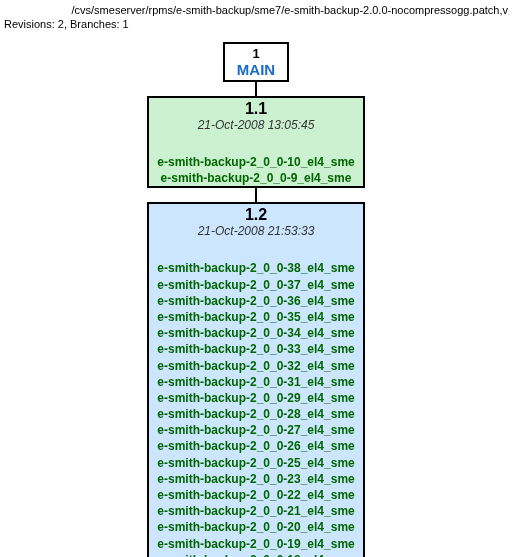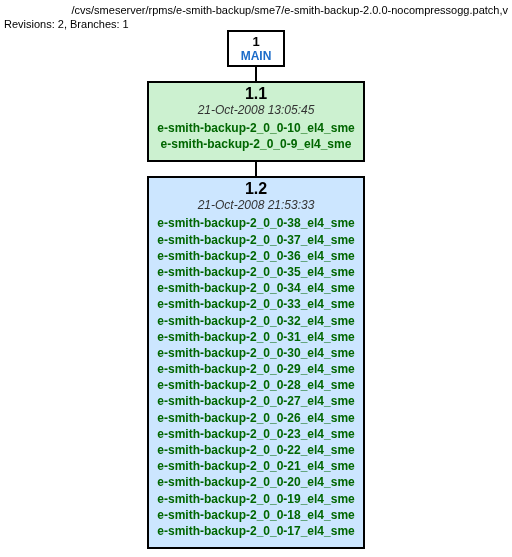--- a/index.html
+++ b/index.html
@@ -9,39 +9,40 @@
       font-size: 11px;
       background: #fff;
     }
     .path {
       color: #000;
       margin-bottom: 2px;
       text-align: right;
     }
     .revisions {
       color: #000;
+      margin-bottom: 12px;
     }
     .node-container {
       display: flex;
       flex-direction: column;
       align-items: center;
     }
     .main-box {
       border: 2px solid #000;
       background: #fff;
       padding: 2px 12px;
       text-align: center;
       display: inline-block;
     }
     .main-num {
       font-size: 13px;
       font-weight: bold;
     }
     .main-label {
-      font-size: 12px;
+      font-size: 15px;
       font-weight: bold;
       color: #1c6cc9;
     }
     .connector {
       width: 2px;
       height: 14px;
       background: #000;
     }
     .rev-box {
       border: 2px solid #000;
@@ -63,21 +64,22 @@
       font-size: 12px;
       color: #333;
       padding-bottom: 3px;
       font-style: italic;
     }
     .rev-items {
       font-size: 12px;
       font-weight: bold;
       color: #006600;
       line-height: 1.35;
-      padding: 0 8px 8px 8px;
+      padding: 0 8px 0 8px;
+      margin-top: 19px;
     }
     .rev-items div {
       white-space: nowrap;
     }
   </style>
 </head>
 <body>
 
 <div class="path">/cvs/smeserver/rpms/e-smith-backup/sme7/e-smith-backup-2.0.0-nocompressogg.patch,v</div>
 <div class="revisions">Revisions: 2, Branches: 1</div>
@@ -107,25 +109,25 @@
     <div class="rev-date">21-Oct-2008 21:53:33</div>
     <div class="rev-items" id="rev2-items">
         <div>e-smith-backup-2_0_0-38_el4_sme</div>
         <div>e-smith-backup-2_0_0-37_el4_sme</div>
         <div>e-smith-backup-2_0_0-36_el4_sme</div>
         <div>e-smith-backup-2_0_0-35_el4_sme</div>
         <div>e-smith-backup-2_0_0-34_el4_sme</div>
         <div>e-smith-backup-2_0_0-33_el4_sme</div>
         <div>e-smith-backup-2_0_0-32_el4_sme</div>
         <div>e-smith-backup-2_0_0-31_el4_sme</div>
-        <div>e-smith-backup-2_0_0-30_el4_sme</div>
         <div>e-smith-backup-2_0_0-29_el4_sme</div>
         <div>e-smith-backup-2_0_0-28_el4_sme</div>
         <div>e-smith-backup-2_0_0-27_el4_sme</div>
         <div>e-smith-backup-2_0_0-26_el4_sme</div>
+        <div>e-smith-backup-2_0_0-25_el4_sme</div>
         <div>e-smith-backup-2_0_0-23_el4_sme</div>
         <div>e-smith-backup-2_0_0-22_el4_sme</div>
         <div>e-smith-backup-2_0_0-21_el4_sme</div>
         <div>e-smith-backup-2_0_0-20_el4_sme</div>
         <div>e-smith-backup-2_0_0-19_el4_sme</div>
         <div>e-smith-backup-2_0_0-18_el4_sme</div>
         <div>e-smith-backup-2_0_0-17_el4_sme</div>
       </div>
 
   </div>

